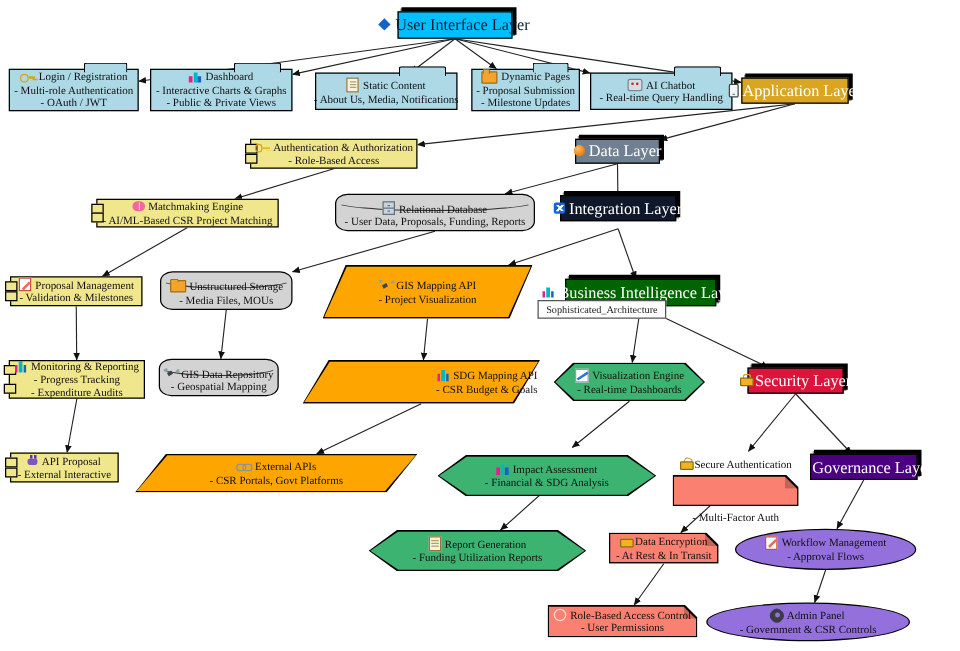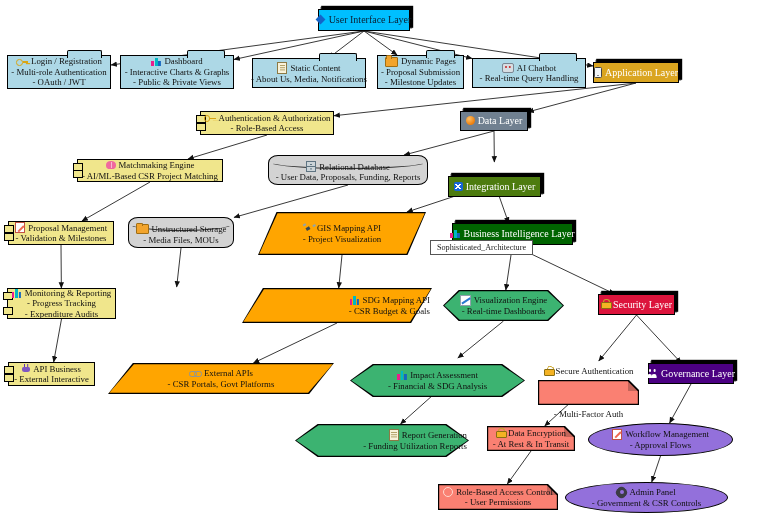--- a/index.html
+++ b/index.html
@@ -7,21 +7,21 @@
           font-family:"Liberation Serif","DejaVu Serif",serif;}
   #edges{position:absolute;left:0;top:0;z-index:1;}
   #nodes{position:absolute;left:0;top:0;width:100%;height:100%;z-index:2;}
 
   .node{position:absolute;box-sizing:border-box;display:flex;flex-direction:column;
         align-items:center;justify-content:center;text-align:center;
         font-size:8.8px;line-height:1.18;color:#111;padding:0 2px;}
   .node .ln{display:flex;align-items:center;justify-content:center;white-space:nowrap;
             position:relative;z-index:2;}
 
-  .box3d{border:1.1px solid #000;font-size:10px;
+  .box3d{border:1.1px solid #000;font-size:13px;
          box-shadow:2.2px -2.2px 0 0 rgba(0,0,0,0.42),3.2px -3.2px 0 0 #000;}
 
   .folder{border:1.1px solid #000;}
   .folder::before{content:"";position:absolute;top:-6px;right:8px;width:32%;height:7px;
                   background:inherit;border:1.1px solid #000;border-bottom:none;
                   border-radius:2px 2px 0 0;}
 
   .component{border:1.1px solid #000;}
   .component::before,.component::after{content:"";position:absolute;left:-5px;width:8px;height:6px;
                   background:inherit;border:1.1px solid #000;}
@@ -249,21 +249,21 @@
       </div>
       <div class="node cylinder" style="left: 268px; top: 155px; width: 160px; height: 30px; background: rgb(211, 211, 211); color: rgb(17, 17, 17);">
         <div class="ln">
           <span class="ic cabinet-icon"></span>
           <span>Relational Database</span>
         </div>
         <div class="ln">
           <span>- User Data, Proposals, Funding, Reports</span>
         </div>
       </div>
-      <div class="node box3d" style="left: 448px; top: 176px; width: 93px; height: 21px; background: #4d7c0f; color: rgb(255, 255, 255);">
+      <div class="node box3d" style="left: 448px; top: 156px; width: 93px; height: 21px; background: #0f172a; color: rgb(255, 255, 255);">
         <div class="ln">
           <span class="ic integration-icon"></span>
           <span>Integration Layer</span>
         </div>
       </div>
       <div class="node component" style="left: 8px; top: 221px; width: 106px; height: 24px; background: rgb(240, 230, 140); color: rgb(17, 17, 17);">
         <div class="ln">
           <span class="ic memo-icon"></span>
           <span>Proposal Management</span>
         </div>
@@ -305,20 +305,29 @@
           <span class="ic bar-chart-icon"></span>
           <span>Monitoring &amp; Reporting</span>
         </div>
         <div class="ln">
           <span>- Progress Tracking</span>
         </div>
         <div class="ln">
           <span>- Expenditure Audits</span>
         </div>
       </div>
+      <div class="node cylinder" style="left: 127px; top: 287px; width: 96px; height: 30px; background: rgb(211, 211, 211); color: rgb(17, 17, 17);">
+        <div class="ln">
+          <span class="ic satellite-icon"></span>
+          <span>GIS Data Repository</span>
+        </div>
+        <div class="ln">
+          <span>- Geospatial Mapping</span>
+        </div>
+      </div>
       <div class="node parallelogram" style="left: 242px; top: 288px; width: 190px; height: 35px; --fill: #FFA500; color: rgb(17, 17, 17); align-items: flex-end;">
         <div class="ln">
           <span class="ic bar-chart-icon"></span>
           <span>SDG Mapping API</span>
         </div>
         <div class="ln">
           <span>- CSR Budget &amp; Goals</span>
         </div>
       </div>
       <div class="node hexagon" style="left: 443px; top: 290px; width: 121px; height: 31px; --fill: #3CB371; color: rgb(17, 17, 17);">
@@ -332,21 +341,21 @@
       </div>
       <div class="node box3d" style="left: 598px; top: 294px; width: 77px; height: 21px; background: rgb(220, 20, 60); color: rgb(255, 255, 255);">
         <div class="ln">
           <span class="ic lock-icon"></span>
           <span>Security Layer</span>
         </div>
       </div>
       <div class="node component" style="left: 8px; top: 362px; width: 87px; height: 24px; background: rgb(240, 230, 140); color: rgb(17, 17, 17);">
         <div class="ln">
           <span class="ic plug-icon"></span>
-          <span>API Business</span>
+          <span>API Proposal</span>
         </div>
         <div class="ln">
           <span>- External Interactive</span>
         </div>
       </div>
       <div class="node parallelogram" style="left: 108px; top: 363px; width: 226px; height: 31px; --fill: #FFA500; color: rgb(17, 17, 17);">
         <div class="ln">
           <span class="ic link-icon"></span>
           <span>External APIs</span>
         </div>
@@ -372,21 +381,21 @@
         <div class="ln">
           <span>- Multi-Factor Auth</span>
         </div>
       </div>
       <div class="node box3d" style="left: 648px; top: 363px; width: 86px; height: 21px; background: rgb(75, 0, 130); color: rgb(255, 255, 255);">
         <div class="ln">
           <span class="ic people-icon"></span>
           <span>Governance Layer</span>
         </div>
       </div>
-      <div class="node hexagon" style="left: 295px; top: 424px; width: 174px; height: 33px; --fill: #3CB371; color: rgb(17, 17, 17); align-items: flex-end;">
+      <div class="node hexagon" style="left: 295px; top: 424px; width: 174px; height: 33px; --fill: #3CB371; color: rgb(17, 17, 17);">
         <div class="ln">
           <span class="ic page-icon"></span>
           <span>Report Generation</span>
         </div>
         <div class="ln">
           <span>- Funding Utilization Reports</span>
         </div>
       </div>
       <div class="node note" style="left: 487px; top: 426px; width: 88px; height: 25px; --fill: #FA8072; color: rgb(17, 17, 17);">
         <div class="fold"></div>

